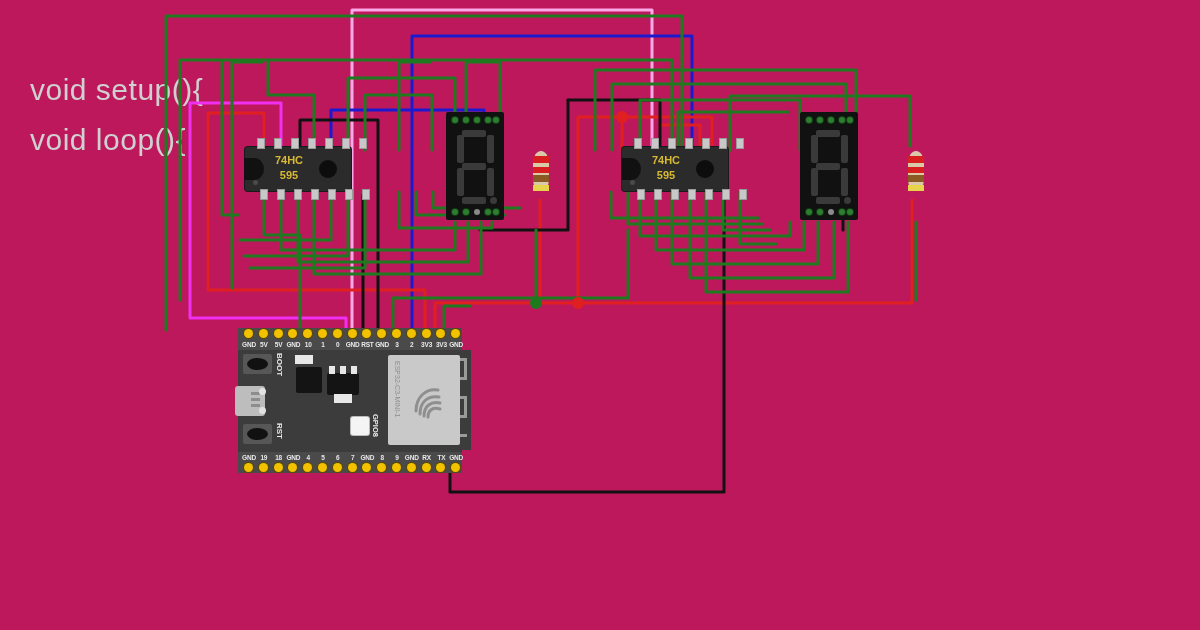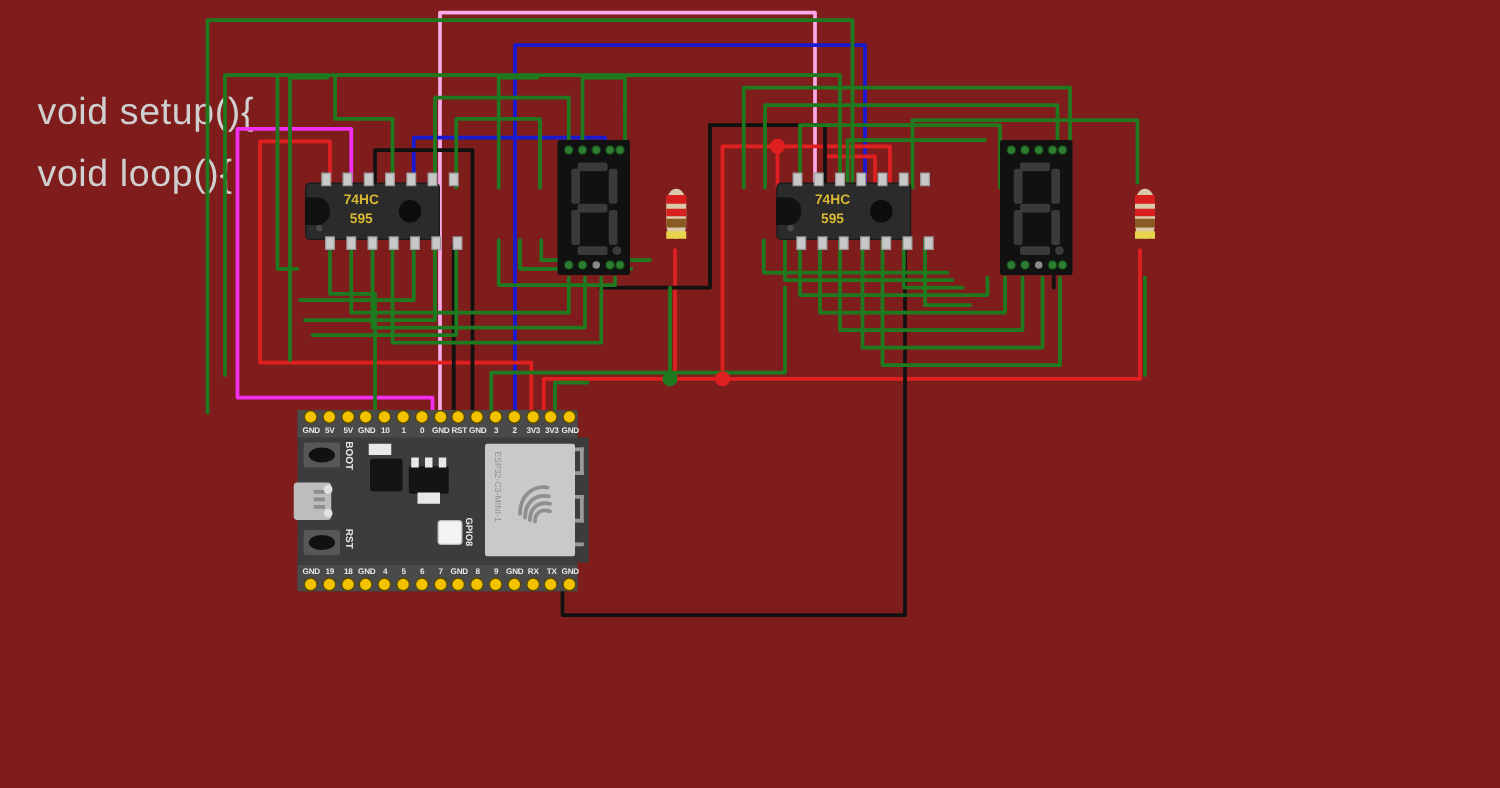--- a/index.html
+++ b/index.html
@@ -1,18 +1,18 @@
 <!DOCTYPE html>
 <html><head>
 <meta charset="utf-8">
 <style>
   html,body{margin:0;padding:0;background:#ffffff;}
   body{width:1200px;height:630px;overflow:hidden;
        font-family:"Liberation Sans", sans-serif;}
-  #stage{position:relative;width:1200px;height:630px;background:#7f1d1d;}
+  #stage{position:relative;width:1200px;height:630px;background:#be185d;}
   #wires{position:absolute;left:0;top:0;width:1200px;height:630px;}
   .watermark{position:absolute;color:#d0d0d0;font-size:30px;
              font-family:"Liberation Sans", sans-serif;white-space:nowrap;
              letter-spacing:.5px;}
   
   .ic{position:absolute;width:106px;height:44px;background:#2b2b2b;
       border-radius:3px;box-shadow:0 0 0 1px #1a1a1a;}
   .ic .notch{position:absolute;left:-1px;top:11px;width:20px;height:22px;
              border-radius:0 50% 50% 0;background:#111;}
   .ic .dot{position:absolute;left:8px;bottom:6px;width:5px;height:5px;

